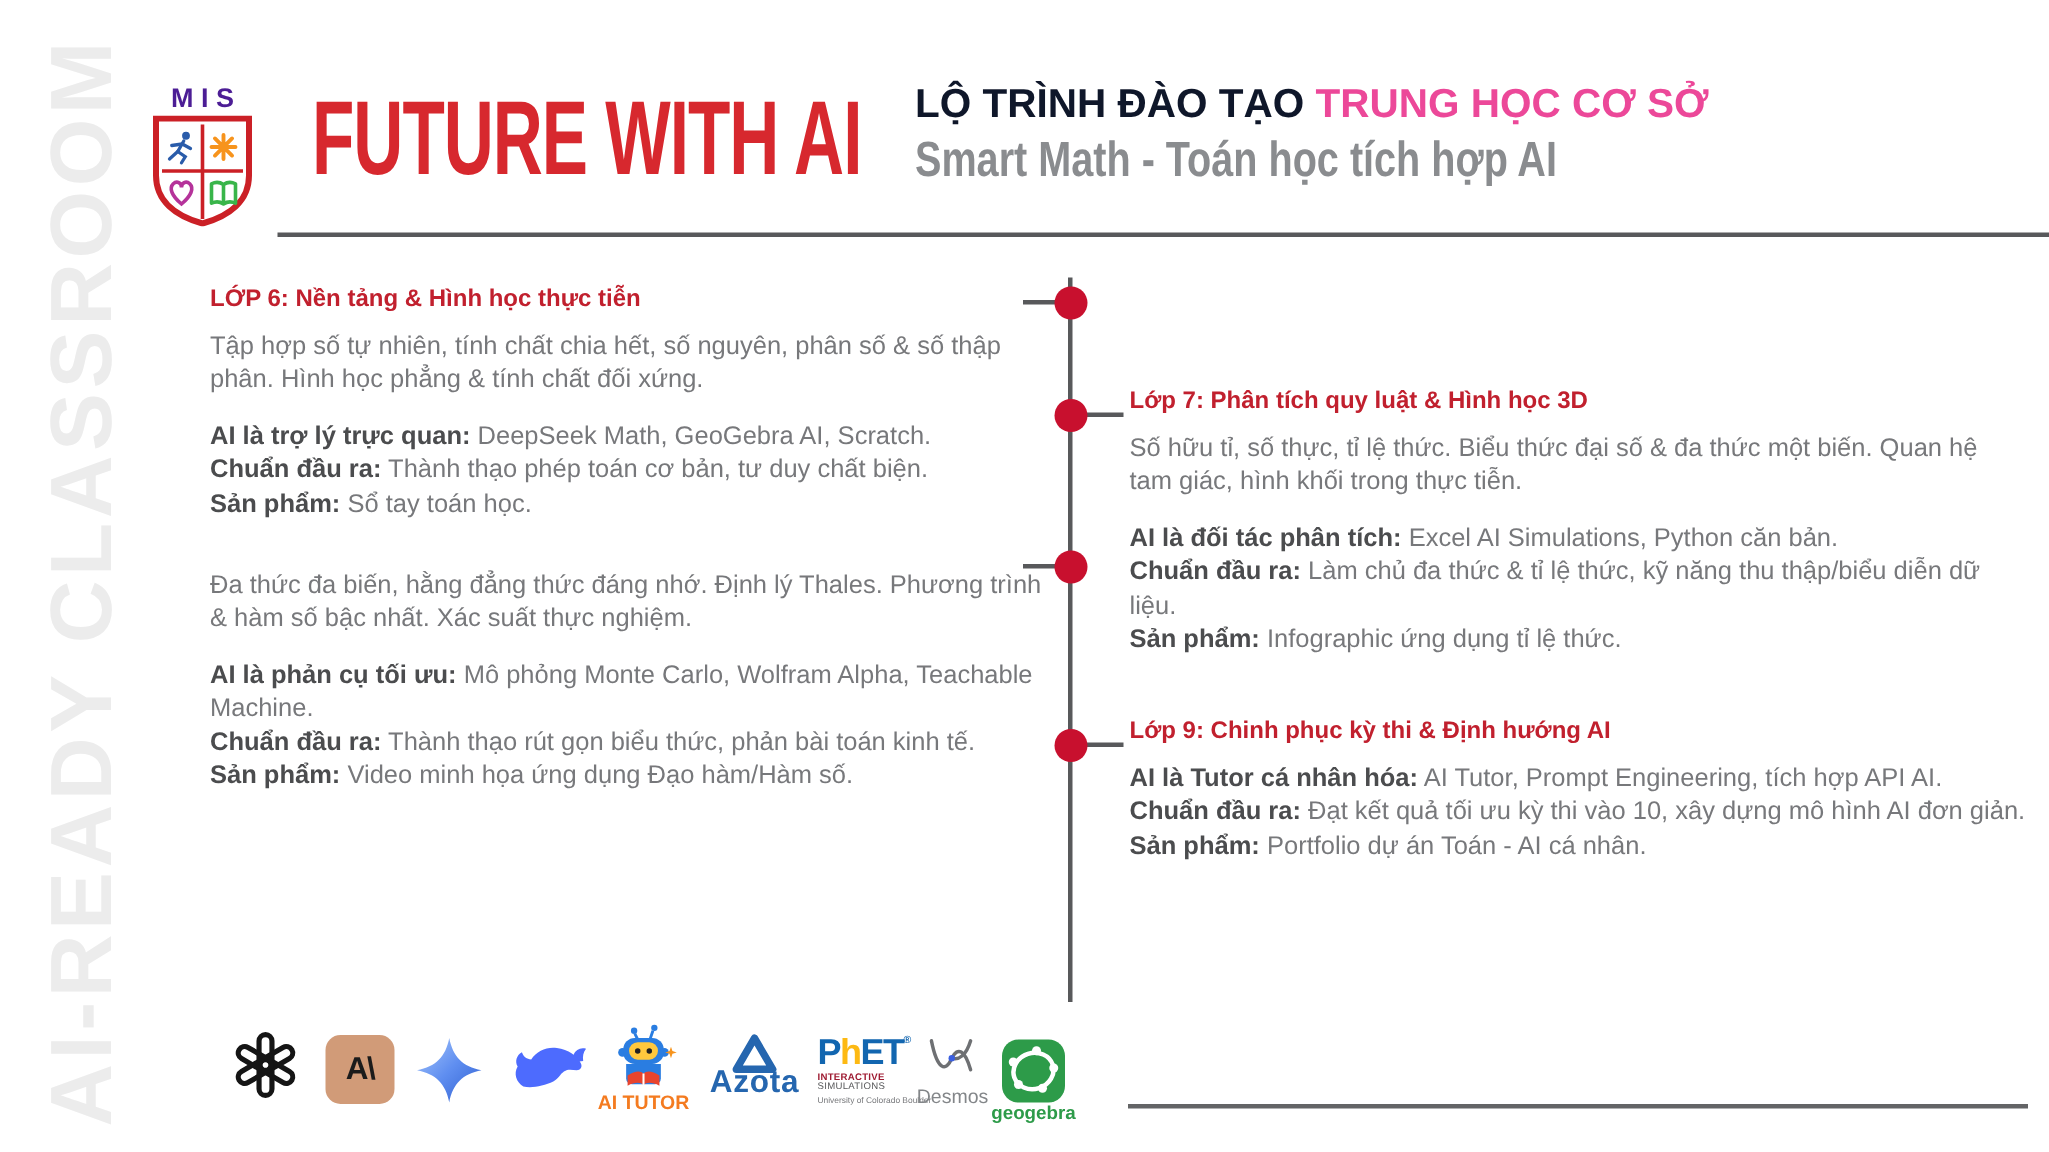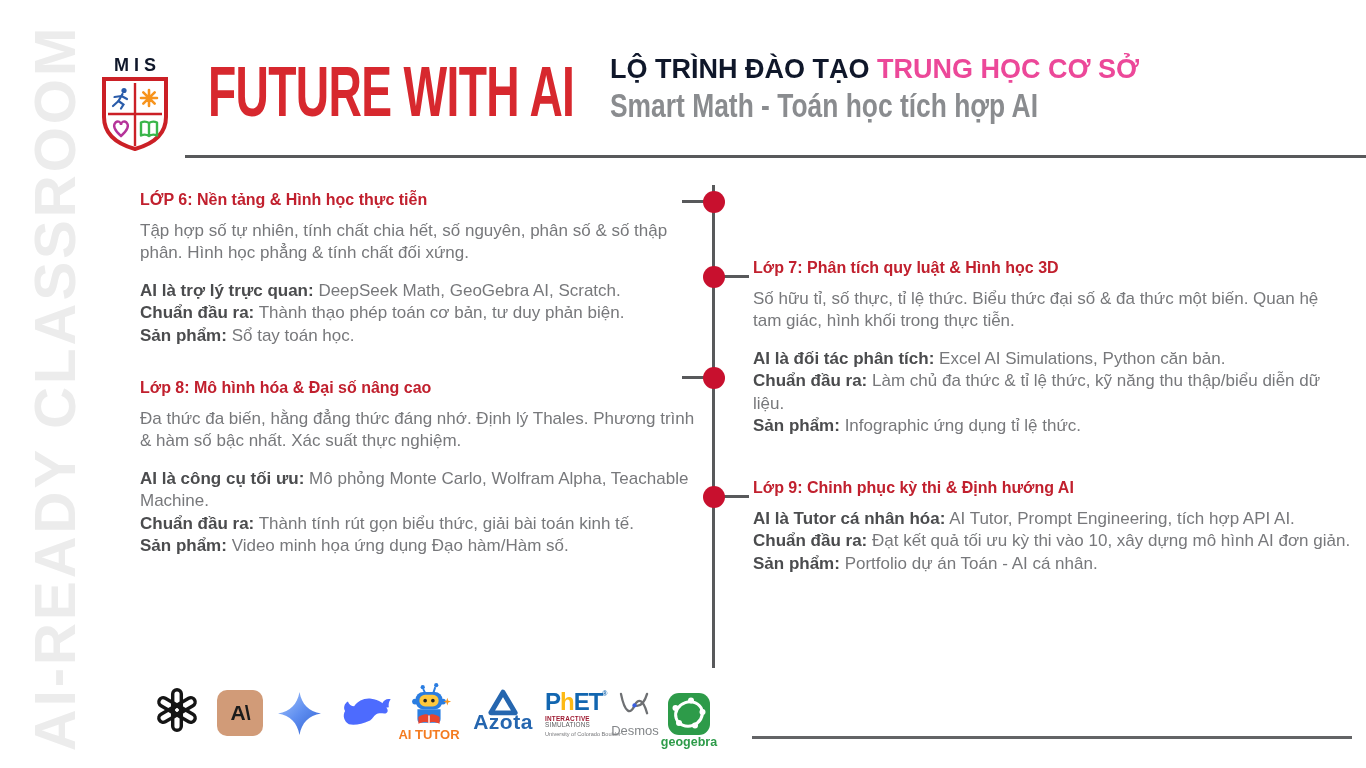--- a/index.html
+++ b/index.html
@@ -8,21 +8,21 @@
     font-family:"Liberation Sans","DejaVu Sans",sans-serif;
   }
   
   .watermark{
     position:absolute;left:-325px;top:352px;width:760px;line-height:72px;
     transform:rotate(-90deg);text-align:center;
     font-size:58px;font-weight:800;letter-spacing:3px;color:#ececec;white-space:nowrap;
   }
   
   .mis{position:absolute;left:99px;top:55px;width:72px;text-align:center;}
-  .mis-text{font-size:18px;font-weight:800;letter-spacing:5px;color:#0f172a;padding-left:5px;margin-bottom:1px;}
+  .mis-text{font-size:18px;font-weight:800;letter-spacing:5px;color:#4c1d95;padding-left:5px;margin-bottom:1px;}
   
   .brand{
     position:absolute;left:208px;top:57px;
     font-size:70px;font-weight:800;color:#d7282e;line-height:1.0;
     transform:scaleX(0.66);transform-origin:left top;white-space:nowrap;letter-spacing:-1px;
   }
   
   .hdr{position:absolute;left:610px;top:54px;white-space:nowrap;}
   .hdr-line1{font-size:27px;font-weight:800;letter-spacing:0px;}
   .hdr-red{color:#0f172a;}
@@ -111,41 +111,40 @@
 <div class="tl-dot" style="left:703px;top:191px;"></div>
 <div class="tl-dot" style="left:703px;top:266px;"></div>
 <div class="tl-dot" style="left:703px;top:367px;"></div>
 <div class="tl-dot" style="left:703px;top:486px;"></div>
 
 <section class="grade" id="sec6">
   <h3 class="gtitle">LỚP 6: Nền tảng &amp; Hình học thực tiễn</h3>
   <p class="desc">Tập hợp số tự nhiên, tính chất chia hết, số nguyên, phân số &amp; số thập phân. Hình học phẳng &amp; tính chất đối xứng.</p>
   <div>
     <div class="drow"><b>AI là trợ lý trực quan:</b> <span>DeepSeek Math, GeoGebra AI, Scratch.</span></div>
-    <div class="drow"><b>Chuẩn đầu ra:</b> <span>Thành thạo phép toán cơ bản, tư duy phản biện.</span></div>
+    <div class="drow"><b>Chuẩn đầu ra:</b> <span>Thành thạo phép toán cơ bản, tư duy chất biện.</span></div>
     <div class="drow"><b>Sản phẩm:</b> <span>Sổ tay toán học.</span></div>
   </div>
 </section>
 
 <section class="grade" id="sec7">
   <h3 class="gtitle">Lớp 7: Phân tích quy luật &amp; Hình học 3D</h3>
   <p class="desc">Số hữu tỉ, số thực, tỉ lệ thức. Biểu thức đại số &amp; đa thức một biến. Quan hệ tam giác, hình khối trong thực tiễn.</p>
   <div>
     <div class="drow"><b>AI là đối tác phân tích:</b> <span>Excel AI Simulations, Python căn bản.</span></div>
     <div class="drow"><b>Chuẩn đầu ra:</b> <span>Làm chủ đa thức &amp; tỉ lệ thức, kỹ năng thu thập/biểu diễn dữ liệu.</span></div>
     <div class="drow"><b>Sản phẩm:</b> <span>Infographic ứng dụng tỉ lệ thức.</span></div>
   </div>
 </section>
 
 <section class="grade" id="sec8">
-  <h3 class="gtitle">Lớp 8: Mô hình hóa &amp; Đại số nâng cao</h3>
   <p class="desc">Đa thức đa biến, hằng đẳng thức đáng nhớ. Định lý Thales. Phương trình &amp; hàm số bậc nhất. Xác suất thực nghiệm.</p>
   <div>
-    <div class="drow"><b>AI là công cụ tối ưu:</b> <span>Mô phỏng Monte Carlo, Wolfram Alpha, Teachable Machine.</span></div>
-    <div class="drow"><b>Chuẩn đầu ra:</b> <span>Thành tính rút gọn biểu thức, giải bài toán kinh tế.</span></div>
+    <div class="drow"><b>AI là phản cụ tối ưu:</b> <span>Mô phỏng Monte Carlo, Wolfram Alpha, Teachable Machine.</span></div>
+    <div class="drow"><b>Chuẩn đầu ra:</b> <span>Thành thạo rút gọn biểu thức, phản bài toán kinh tế.</span></div>
     <div class="drow"><b>Sản phẩm:</b> <span>Video minh họa ứng dụng Đạo hàm/Hàm số.</span></div>
   </div>
 </section>
 
 <section class="grade" id="sec9">
   <h3 class="gtitle">Lớp 9: Chinh phục kỳ thi &amp; Định hướng AI</h3>
   <div>
     <div class="drow"><b>AI là Tutor cá nhân hóa:</b> <span>AI Tutor, Prompt Engineering, tích hợp API AI.</span></div>
     <div class="drow"><b>Chuẩn đầu ra:</b> <span>Đạt kết quả tối ưu kỳ thi vào 10, xây dựng mô hình AI đơn giản.</span></div>
     <div class="drow"><b>Sản phẩm:</b> <span>Portfolio dự án Toán - AI cá nhân.</span></div>

